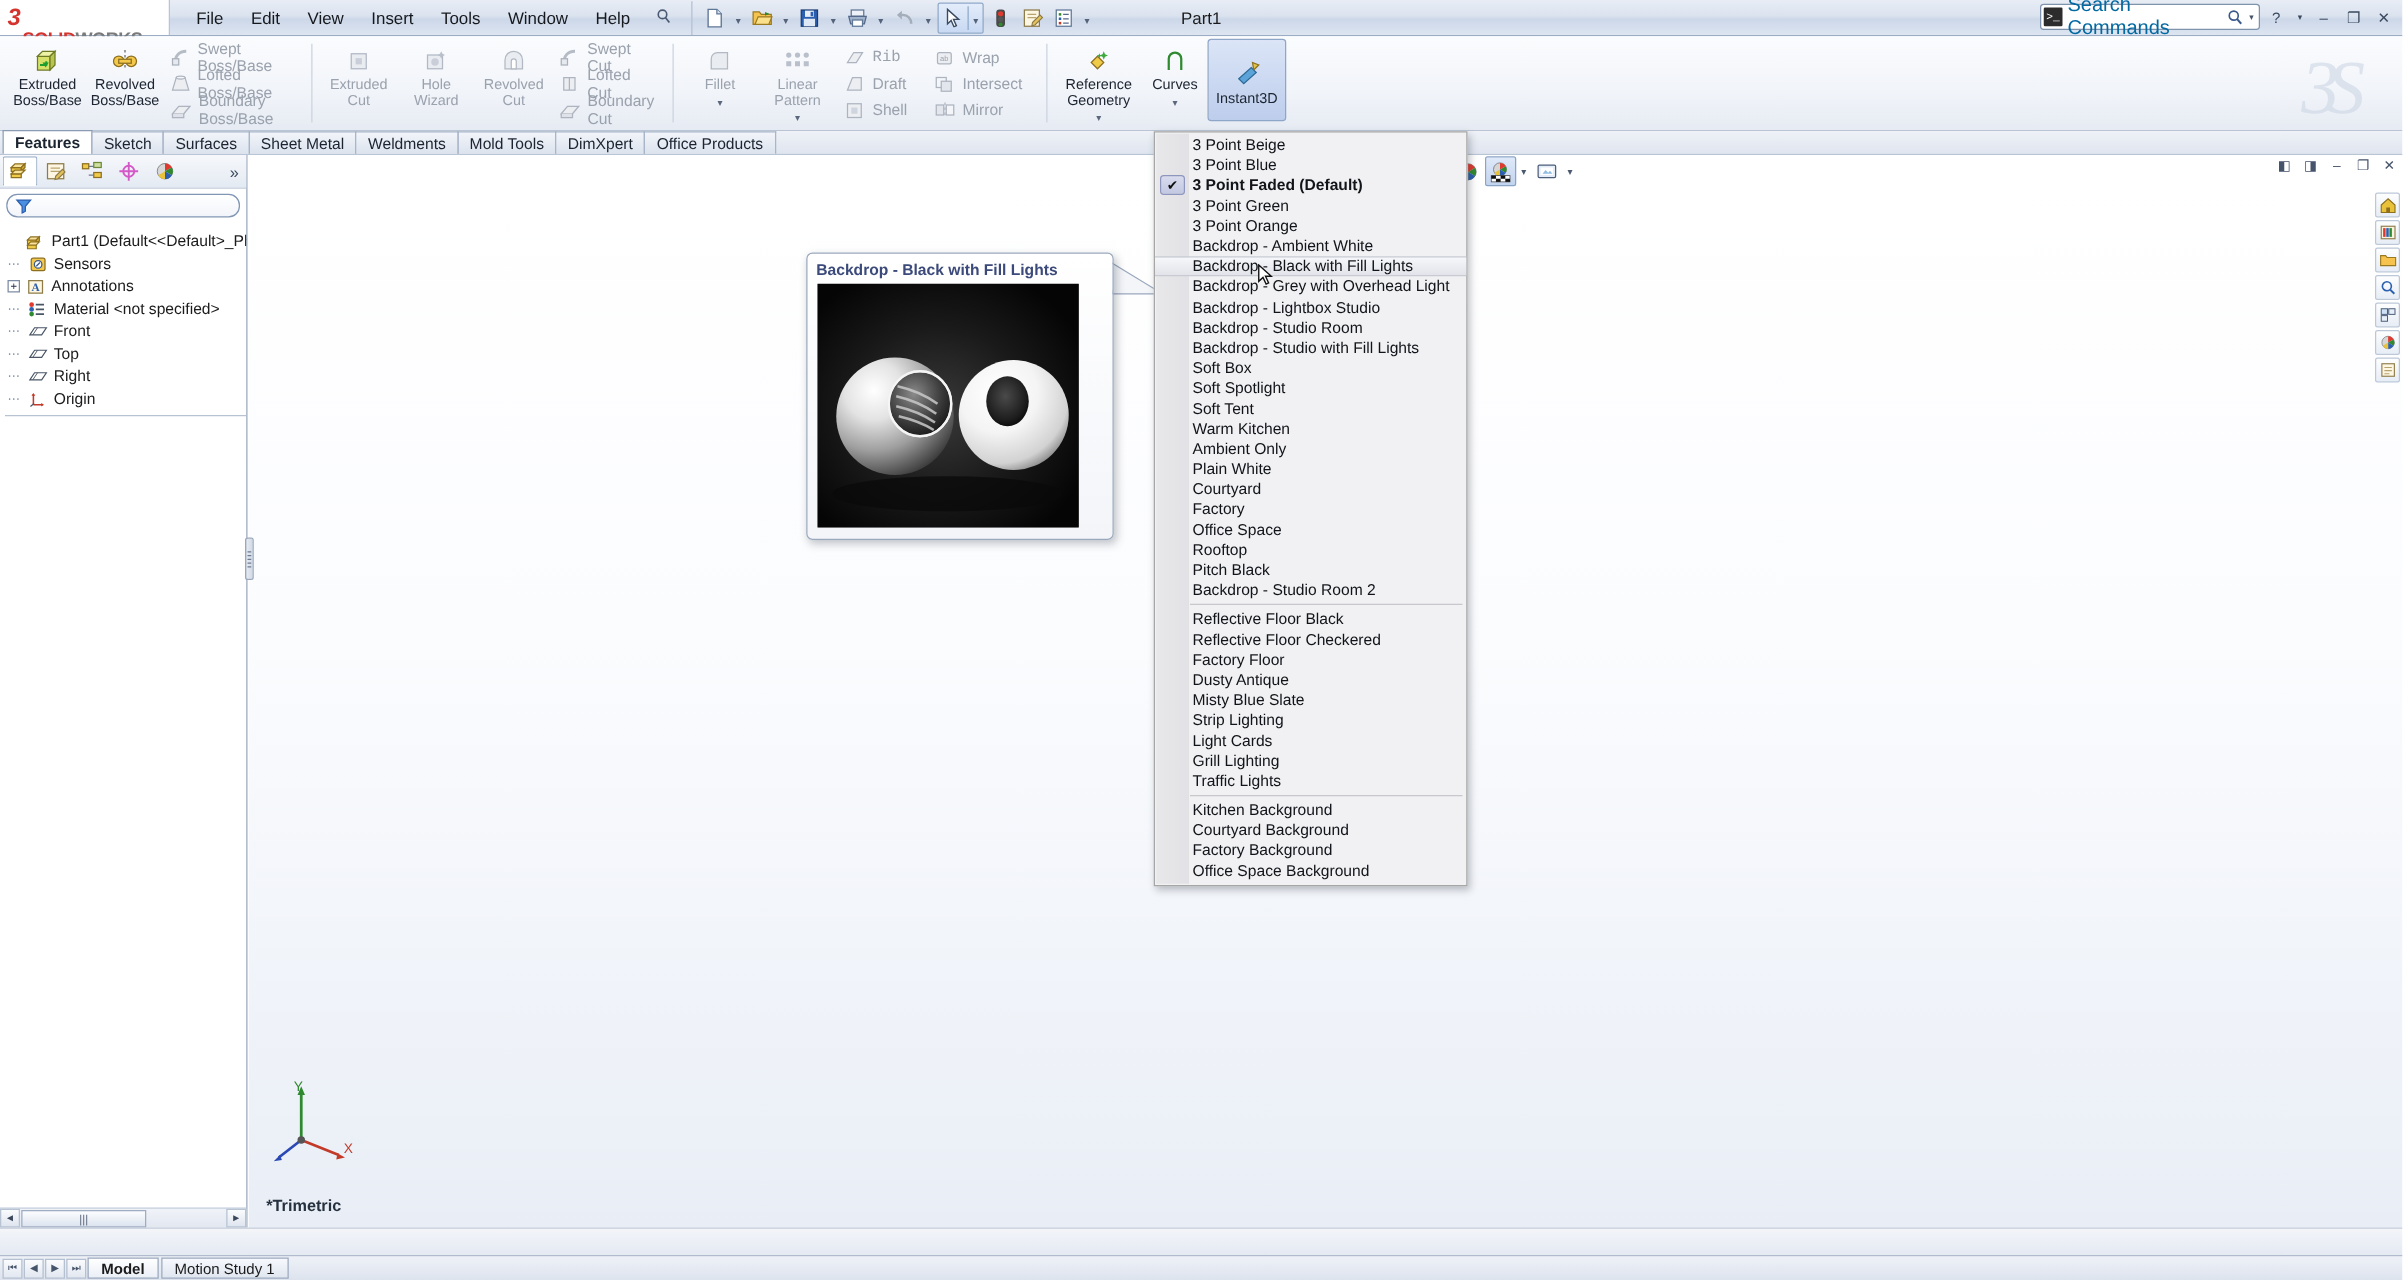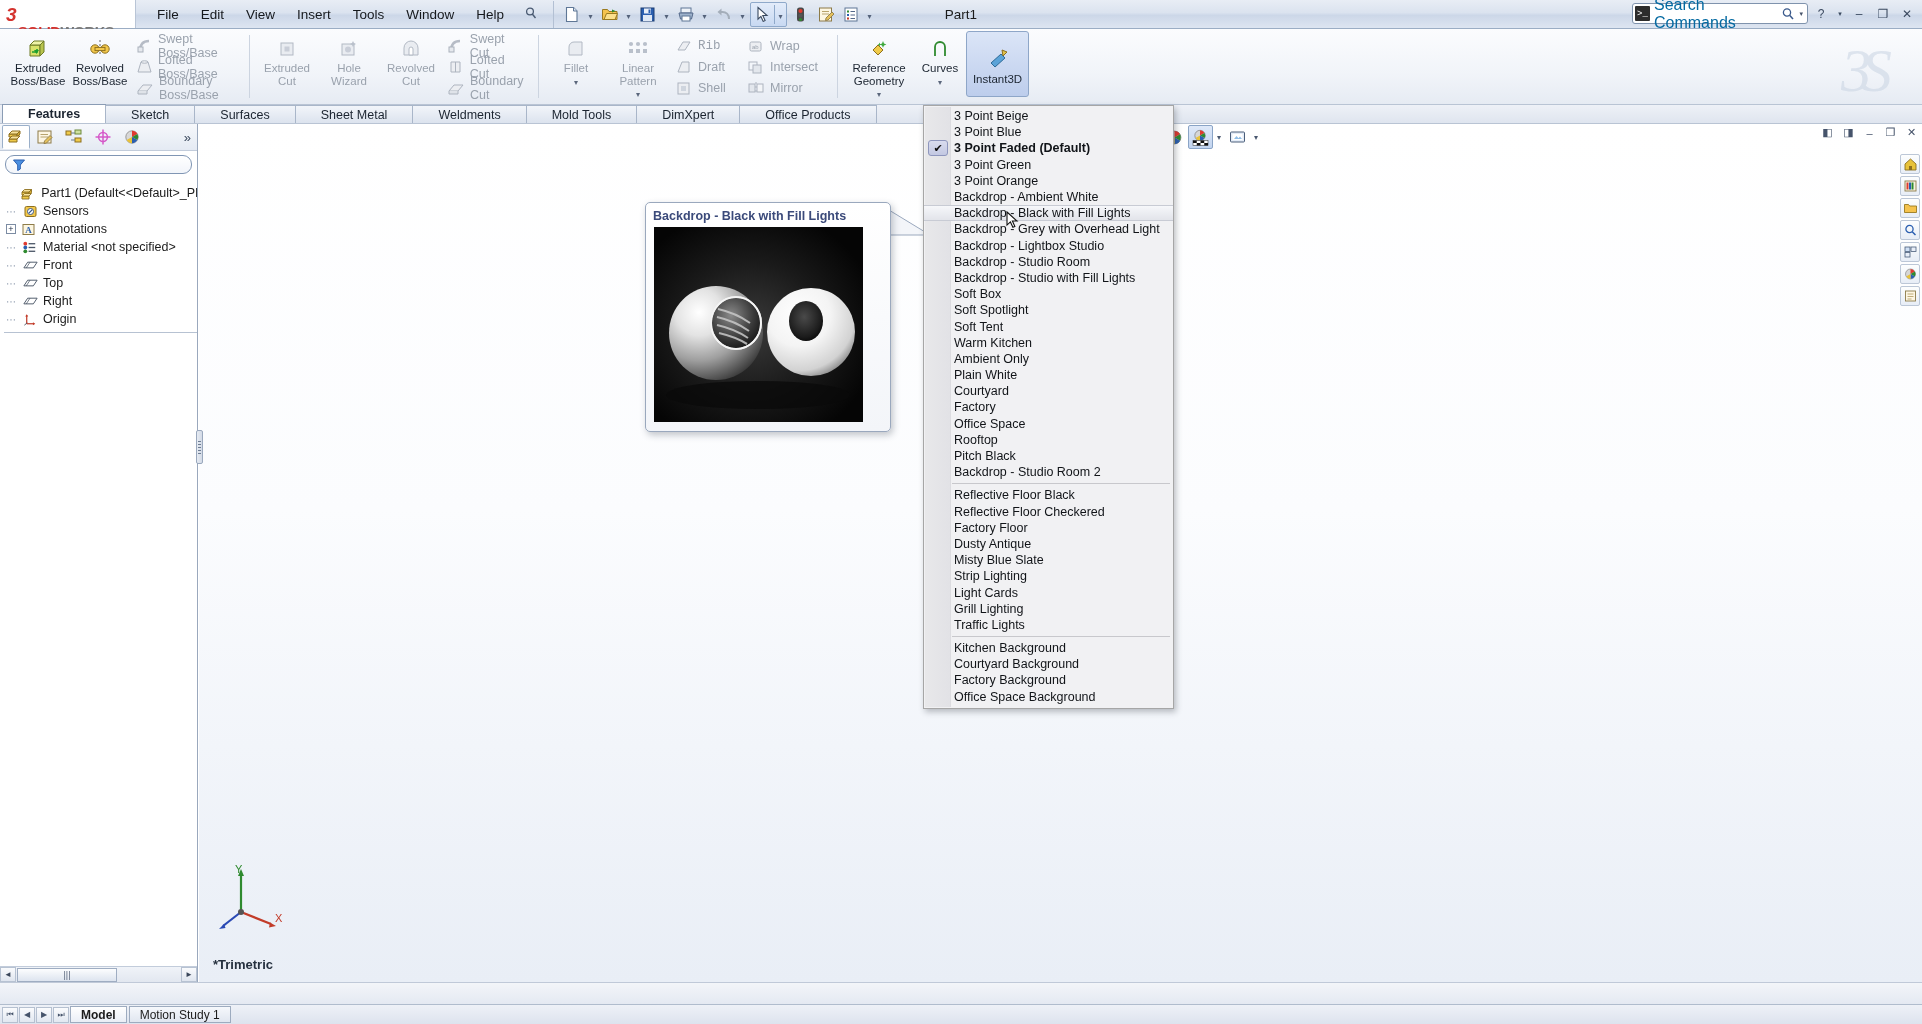--- a/index.html
+++ b/index.html
@@ -118,21 +118,21 @@
   .w72 { width: 86px; }
 
   
   .tabrow {
     position: absolute; left: 0; top: 105px; width: 1922px; height: 19px;
     background: linear-gradient(to bottom,#eef1f7,#dfe5ef);
     display: flex; align-items: flex-end; padding-left: 2px;
     border-bottom: 1px solid #b9c4d4;
   }
   .tab {
-    height: 18px; padding: 0 25px; font-size: 12.5px; display: flex;
+    height: 18px; padding: 0 9px; font-size: 12.5px; display: flex;
     align-items: center; border: 1px solid #a9b6c9; border-bottom: none;
     background: linear-gradient(to bottom,#f2f5fa,#dce3ee);
     margin-right: -1px; color: #1b2430;
   }
   .tab.active {
     background: #fff; font-weight: bold; height: 19px;
     border-color: #8a9cb4;
   }
 
   

